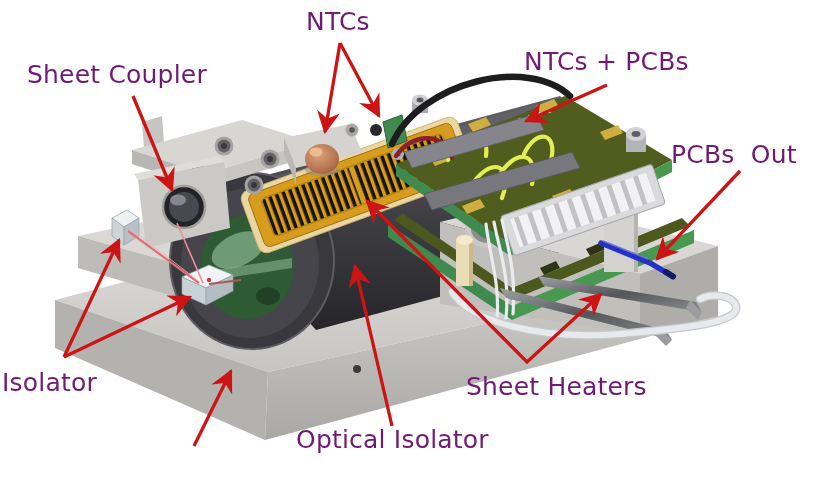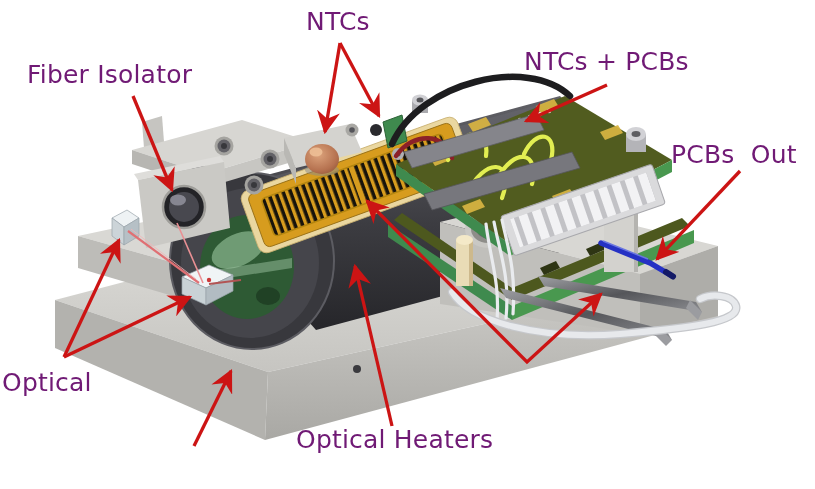--- a/index.html
+++ b/index.html
@@ -263,19 +263,20 @@
     <path d="M607,85 L526,121" marker-end="url(#ah)"></path>
     <path d="M740,171 L657,259" marker-end="url(#ah)"></path>
     <path d="M64,357 L119,240" marker-end="url(#ah)"></path>
     <path d="M64,357 L190,297" marker-end="url(#ah)"></path>
     <path d="M194,446 L231,371" marker-end="url(#ah)"></path>
     <path d="M392,426 L355,266" marker-end="url(#ah)"></path>
     <path d="M367,201 L527,362 L601,294" marker-start="url(#ah)" marker-end="url(#ah)"></path>
   </g>
 </svg>
 
-  <div class="lbl" style="left:27px;top:62px;">Fiber Isolator</div>
+  <div class="lbl" style="left:27px;top:62px;">Sheet Coupler</div>
   <div class="lbl" style="left:306px;top:9px;">NTCs</div>
   <div class="lbl" style="left:524px;top:49px;">NTCs + PCBs</div>
   <div class="lbl" style="left:671px;top:142px;">PCBs  Out</div>
-  <div class="lbl" style="left:2px;top:370px;">Optical</div>
-  <div class="lbl" style="left:296px;top:427px;">Optical Heaters</div>
+  <div class="lbl" style="left:2px;top:370px;">Isolator</div>
+  <div class="lbl" style="left:466px;top:374px;">Sheet Heaters</div>
+  <div class="lbl" style="left:296px;top:427px;">Optical Isolator</div>
 </div>
 
 </body></html>

